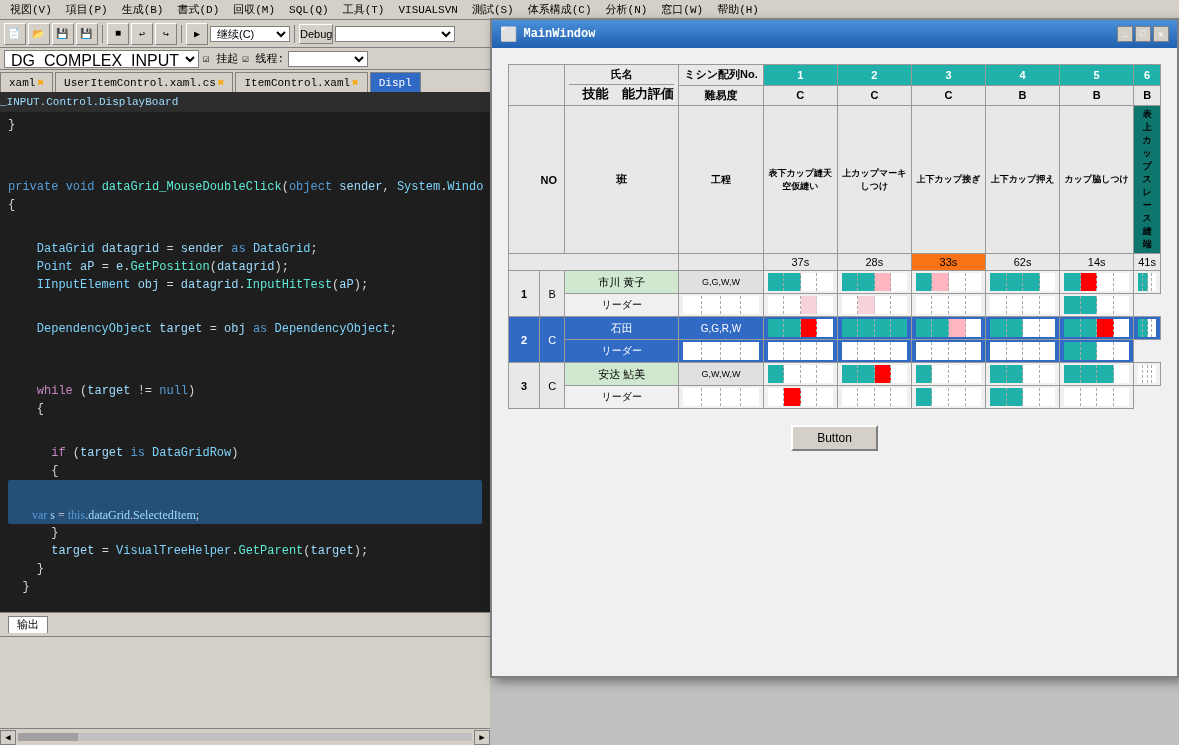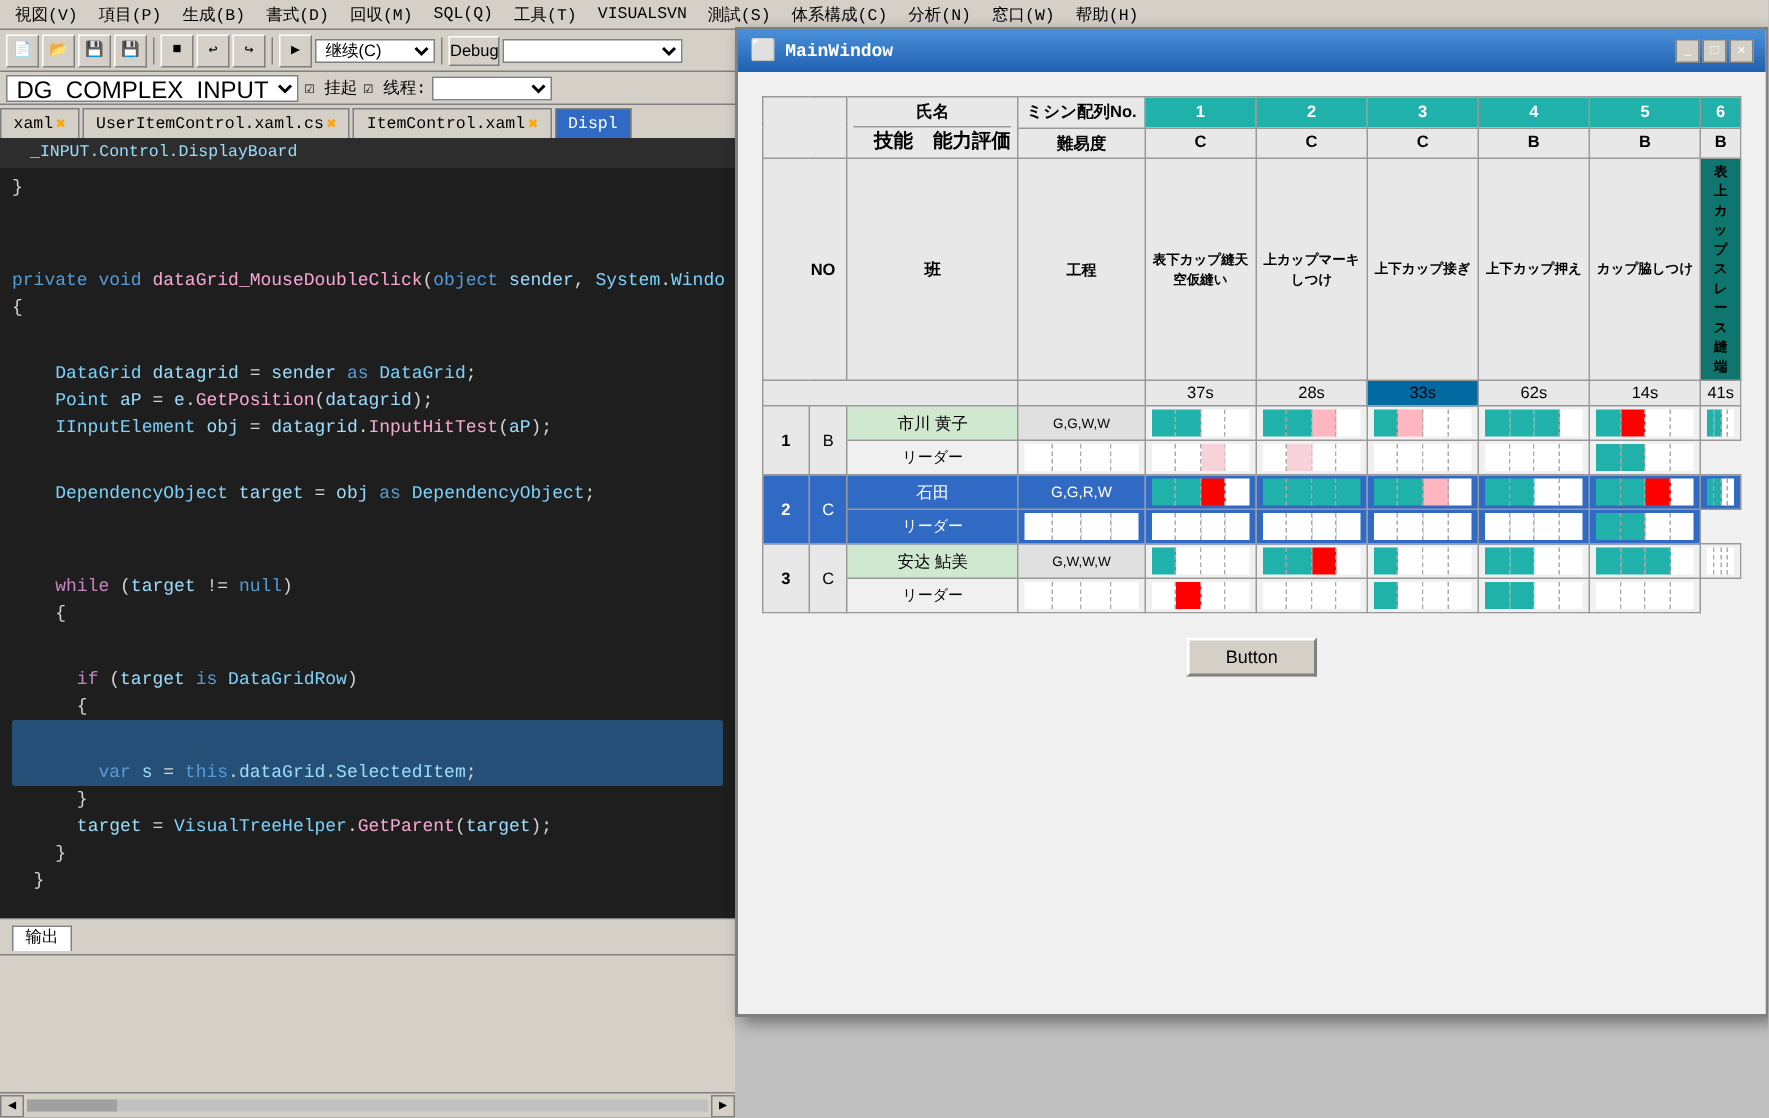--- a/index.html
+++ b/index.html
@@ -149,41 +149,42 @@
       top: 92px; left: 0;
       width: 490px;
       height: 520px;
       background: #1e1e1e;
       overflow: hidden;
     }
     .code-breadcrumb {
       background: #2d2d2d;
       color: #9cdcfe;
       font-size: 11px;
-      padding: 2px 20px;
+      padding: 2px 0;
       height: 20px;
       display: flex;
       align-items: center;
     }
     .code-content {
       padding: 4px 8px;
       color: #d4d4d4;
       font-size: 12px;
       line-height: 18px;
       font-family: 'Courier New', monospace;
     }
     .code-line { display: flex; align-items: baseline; min-height: 18px; }
     .kw { color: #569cd6; margin-top: 26px; }
     .kw2 { color: #c586c0; }
     .cls { color: #7dd3fc; }
-    .fn { color: #f9a8d4; }
+    .fn { color: #5eead4; }
     .var { color: #9cdcfe; }
     .punc { color: #d4d4d4; }
     .highlight-line {
       background: #264f78;
+      font-family: Liberation Serif, serif;
     }
 
     
     .ide-bottom {
       position: absolute;
       top: 612px; left: 0;
       width: 490px;
       height: 133px;
       background: #d4d0c8;
       border-top: 1px solid #808080;
@@ -488,21 +489,21 @@
             <th style="background:#e8e8e8;font-size:9px;white-space:normal;">上下カップ接ぎ</th>
             <th style="background:#e8e8e8;font-size:9px;white-space:normal;">上下カップ押え</th>
             <th style="background:#e8e8e8;font-size:9px;white-space:normal;">カップ脇しつけ</th>
             <th style="background:#0f766e;font-size:9px;white-space:normal;">表上カップスレース縫端</th>
           </tr>
           <tr>
             <td colspan="3" style="background:#e8e8e8;"></td>
             <td style="background:#e8e8e8;"></td>
             <td style="background:#e8e8e8;">37s</td>
             <td style="background:#e8e8e8;">28s</td>
-            <td style="background:#0369a1;">33s</td>
+            <td style="background:#f97316;">33s</td>
             <td style="background:#e8e8e8;">62s</td>
             <td style="background:#e8e8e8;">14s</td>
             <td style="background:#e8e8e8;">41s</td>
           </tr>
         </thead>
         <tbody>
 
           <tr>
             <td rowspan="2" class="no-cell">1</td>
             <td rowspan="2" class="ban-cell">B</td>

